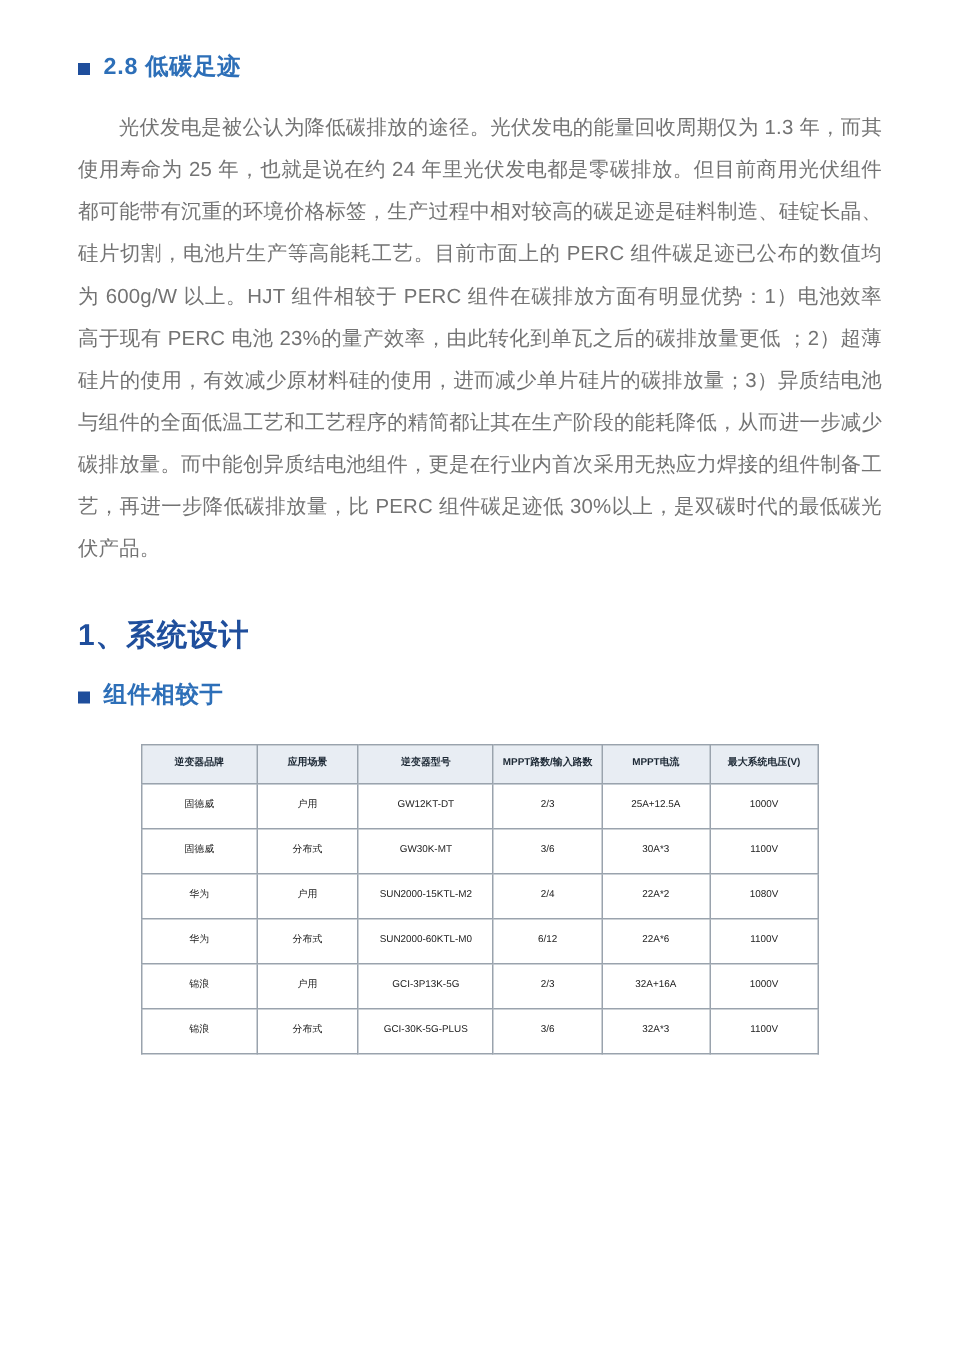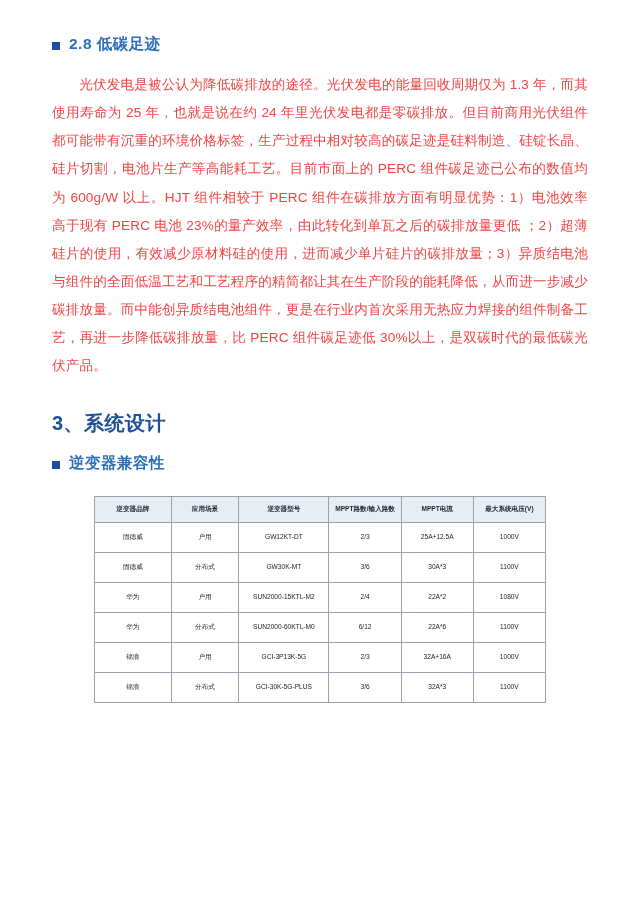--- a/index.html
+++ b/index.html
@@ -45,21 +45,21 @@
     letter-spacing: 0.5px;
   }
 
   
   .para {
     font-size: 13.6px;
     line-height: 2.07;
     text-align: justify;
     text-justify: inter-ideograph;
     text-indent: 2em;
-    color: #ef4444;
+    color: #737373;
     margin: 0;
     letter-spacing: 0.15px;
   }
 
   
   .h-main {
     color: #1f4e9c;
     font-size: 20px;
     font-weight: 700;
     margin: 30px 0 16px 0;
@@ -106,25 +106,25 @@
 
 <div class="page">
 
   <div class="h-sub">
     <span class="bullet"></span>
     <span class="txt">2.8 低碳足迹</span>
   </div>
 
   <p class="para">光伏发电是被公认为降低碳排放的途径。光伏发电的能量回收周期仅为 1.3 年，而其使用寿命为 25 年，也就是说在约 24 年里光伏发电都是零碳排放。但目前商用光伏组件都可能带有沉重的环境价格标签，生产过程中相对较高的碳足迹是硅料制造、硅锭长晶、硅片切割，电池片生产等高能耗工艺。目前市面上的 PERC 组件碳足迹已公布的数值均为 600g/W 以上。HJT 组件相较于 PERC 组件在碳排放方面有明显优势：1）电池效率高于现有 PERC 电池 23%的量产效率，由此转化到单瓦之后的碳排放量更低 ；2）超薄硅片的使用，有效减少原材料硅的使用，进而减少单片硅片的碳排放量；3）异质结电池与组件的全面低温工艺和工艺程序的精简都让其在生产阶段的能耗降低，从而进一步减少碳排放量。而中能创异质结电池组件，更是在行业内首次采用无热应力焊接的组件制备工艺，再进一步降低碳排放量，比 PERC 组件碳足迹低 30%以上，是双碳时代的最低碳光伏产品。</p>
 
-  <div class="h-main">3、系统设计</div>
+  <div class="h-main">1、系统设计</div>
 
   <div class="h-sub">
     <span class="bullet"></span>
-    <span class="txt">逆变器兼容性</span>
+    <span class="txt">组件相较于</span>
   </div>
 
 
   <div class="table-wrap">
     <table class="spec">
       <thead>
         <tr>
           <th>逆变器品牌</th>
           <th>应用场景</th>
           <th>逆变器型号</th>

